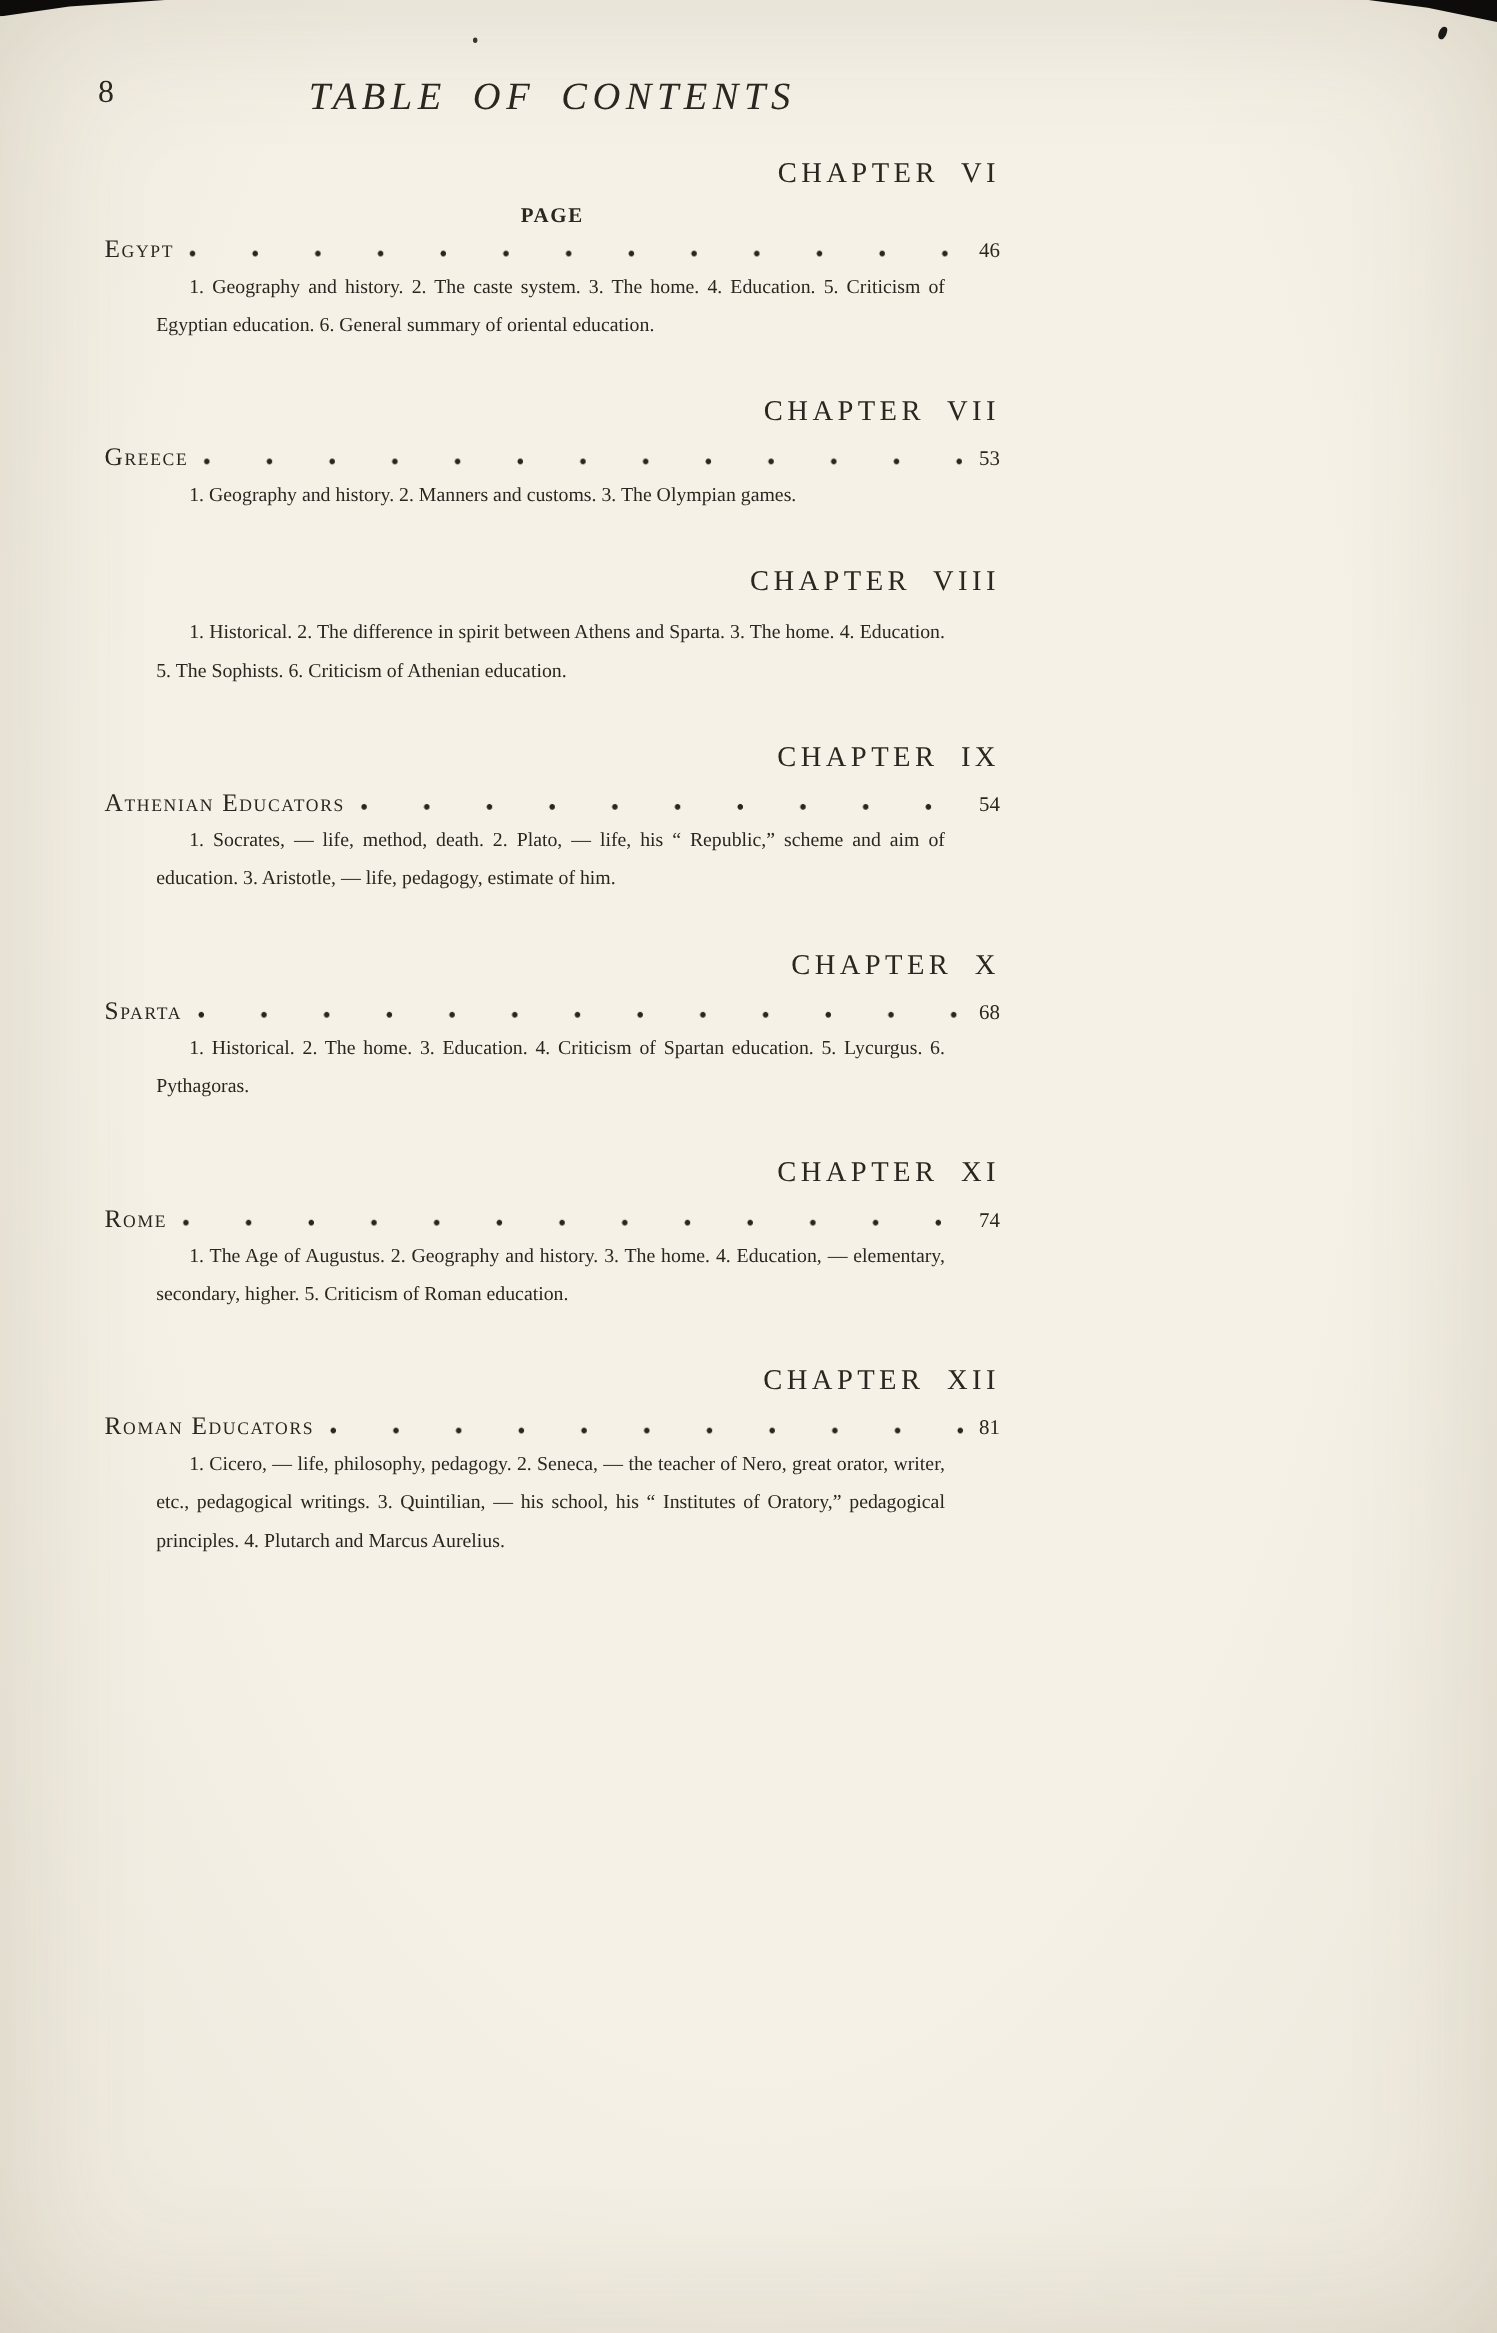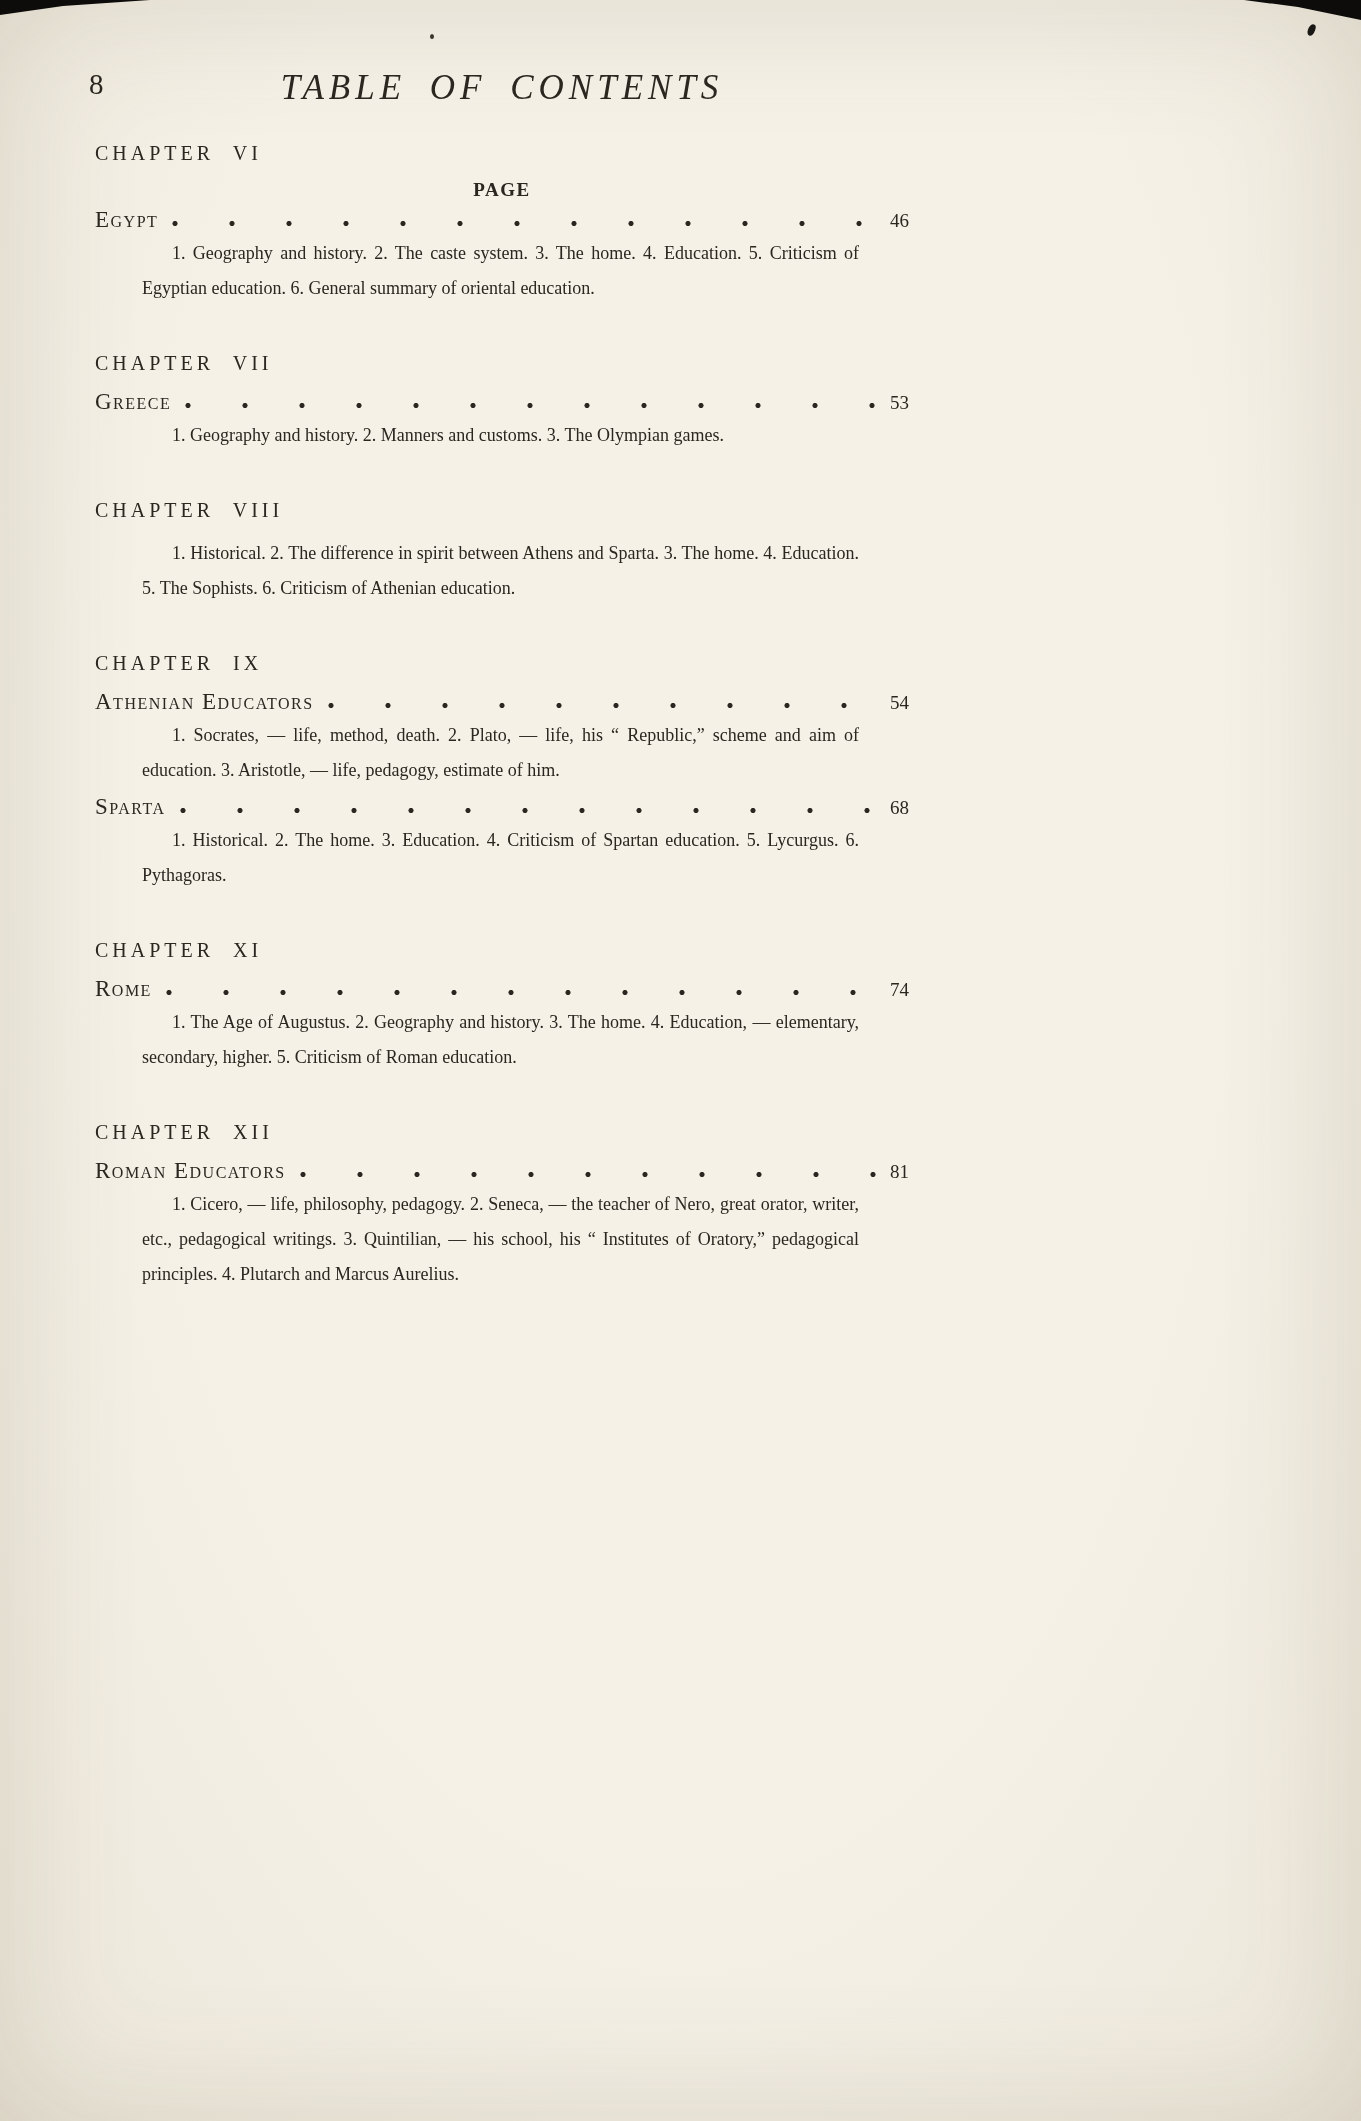--- a/index.html
+++ b/index.html
@@ -42,22 +42,22 @@
     display: inline-block;
     font-size: 35px;
     font-style: italic;
     letter-spacing: 5px;
     word-spacing: 10px;
   }
 
   
   .chapter-heading {
     margin: 46px 0 14px 0;
-    text-align: left;
-    font-size: 20px;
+    text-align: right;
+    font-size: 26px;
     font-weight: 400;
     letter-spacing: 4px;
     word-spacing: 10px;
   }
   .toc-section:first-of-type .chapter-heading {
     margin-top: 30px;
   }
   .page-col-label {
     text-align: center;
     font-size: 19px;
@@ -167,20 +167,21 @@
       <h2 class="chapter-heading">CHAPTER IX</h2>
       <div class="entry-line">
         <span class="entry-title">Athenian Educators</span>
         <span class="dot-leader"></span>
         <span class="entry-page">54</span>
       </div>
       <p class="entry-desc">1. Socrates, — life, method, death.  2. Plato, — life, his “ Republic,” scheme and aim of education.  3. Aristotle, — life, pedagogy, estimate of him.</p>
     </section>
 
     <section class="toc-section">
+      <h2 class="chapter-heading">CHAPTER X</h2>
       <div class="entry-line">
         <span class="entry-title">Sparta</span>
         <span class="dot-leader"></span>
         <span class="entry-page">68</span>
       </div>
       <p class="entry-desc">1. Historical.  2. The home.  3. Education.  4. Criticism of Spartan education.  5. Lycurgus.  6. Pythagoras.</p>
     </section>
 
     <section class="toc-section">
       <h2 class="chapter-heading">CHAPTER XI</h2>

